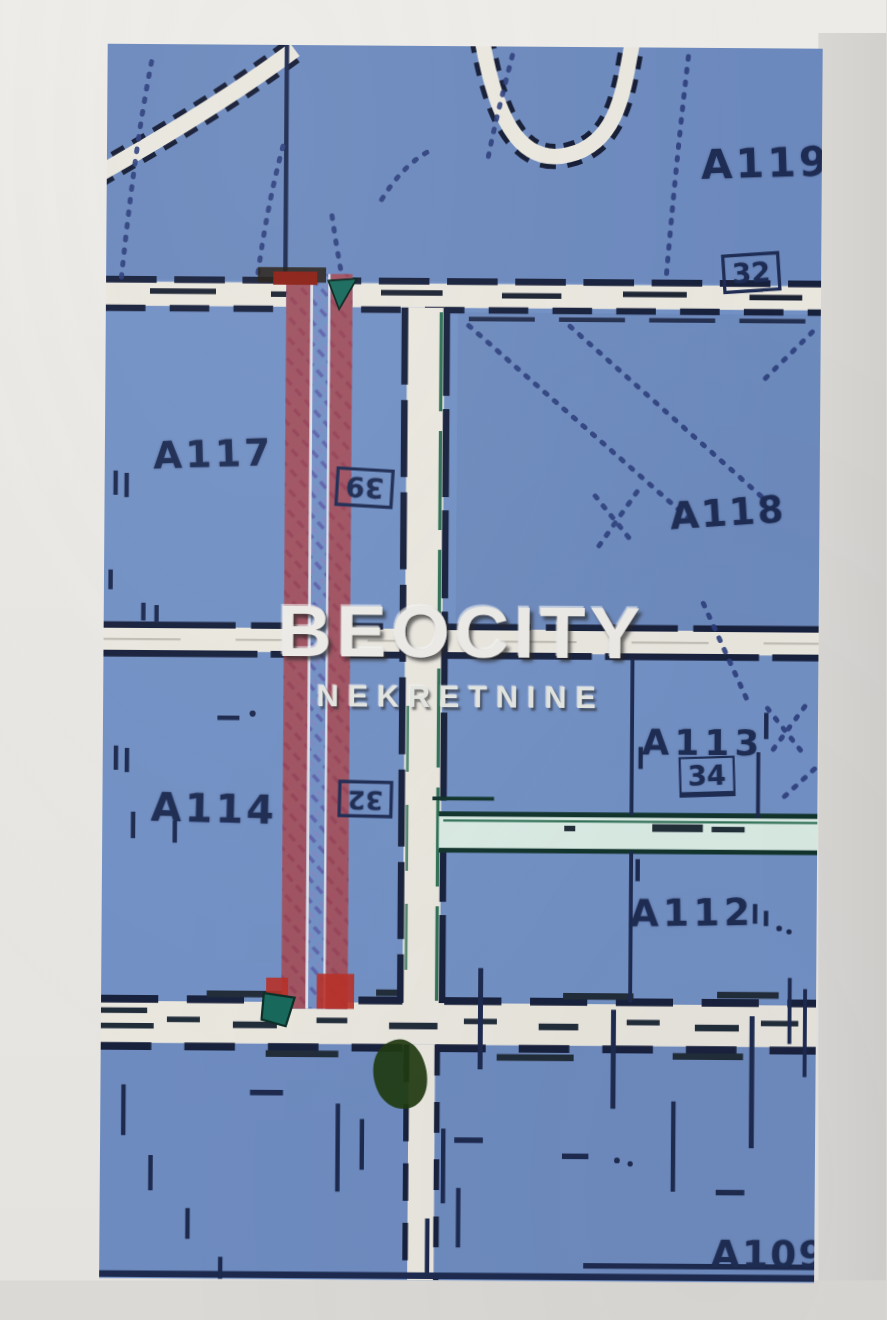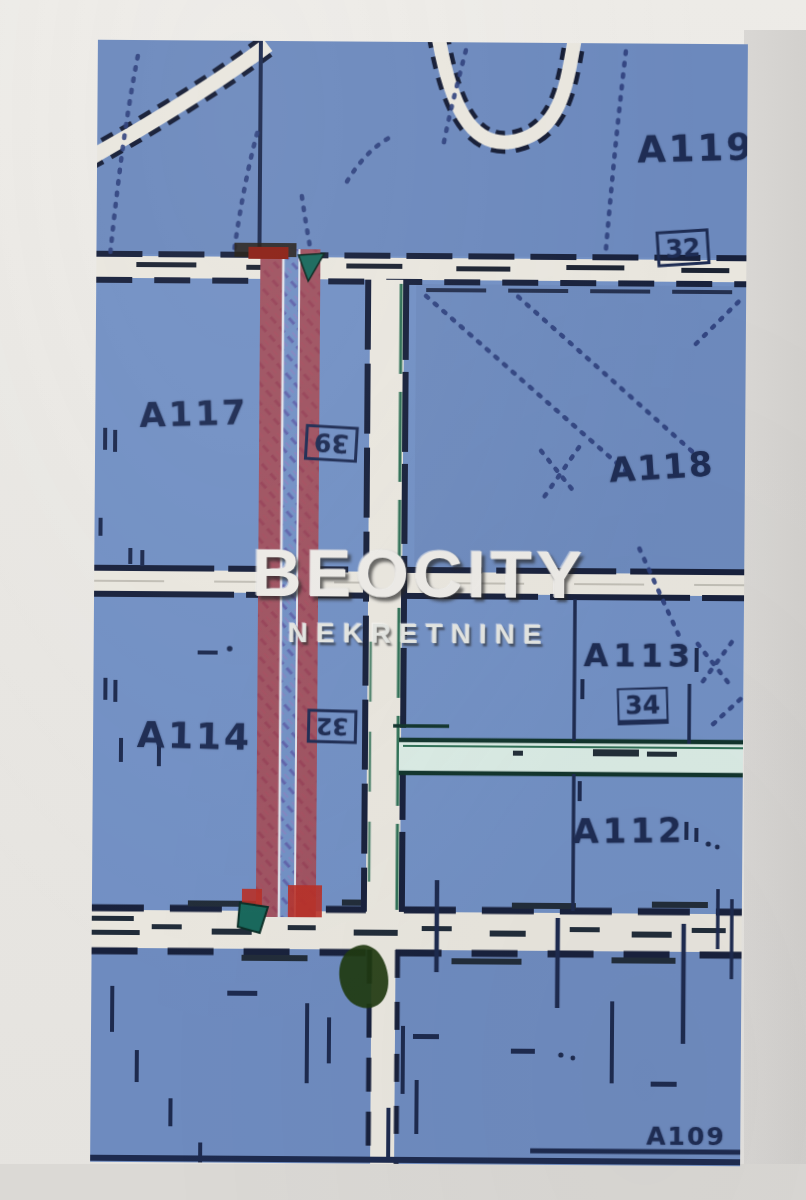--- a/index.html
+++ b/index.html
@@ -17,24 +17,24 @@
     filter:blur(0.3px) saturate(0.96);
   }
   .map svg{position:absolute;left:0;top:0;}
   .maplabel{
     position:absolute;color:#1d2c55;font-weight:700;white-space:nowrap;
     text-shadow:0 0 2px rgba(25,35,70,.45);line-height:1;
   }
   .lbl-a119{left:540px;top:86px;font-size:37px;letter-spacing:3px;transform:rotate(-2deg);}
   .lbl-a117{left:44px;top:356px;font-size:34px;letter-spacing:3px;transform:rotate(-2deg);}
   .lbl-a118{left:514px;top:406px;font-size:34px;letter-spacing:2px;transform:rotate(-4deg);}
-  .lbl-a113{left:490px;top:596px;font-size:32px;letter-spacing:5px;}
+  .lbl-a113{left:490px;top:616px;font-size:32px;letter-spacing:5px;}
   .lbl-a114{left:44px;top:678px;font-size:36px;letter-spacing:3px;transform:rotate(1deg);}
   .lbl-a112{left:480px;top:770px;font-size:34px;letter-spacing:4px;transform:rotate(-1deg);}
-  .lbl-a109{left:556px;top:1080px;font-size:25px;letter-spacing:2px;}
+  .lbl-a109{left:556px;top:1080px;font-size:34px;letter-spacing:2px;}
   .badge{
     position:absolute;color:#1d2c55;font-weight:700;font-size:25px;line-height:1;
     border:3px solid #1d2c55;padding:3px 6px 2px 6px;text-shadow:0 0 1.5px rgba(25,35,70,.5);
   }
   .badge-topright{left:560px;top:186px;transform:rotate(-4deg);}
   .badge-center{left:210px;top:384px;transform:rotate(183deg);}
   .badge-centerleft{left:214px;top:668px;transform:rotate(181deg);font-size:23px;}
   .badge-a113{left:524px;top:644px;border-width:2px 2px 5px 2px;transform:rotate(-2deg);}
   .watermark{position:absolute;left:0;top:494px;width:650px;text-align:center;pointer-events:none;}
   .wm-brand{

